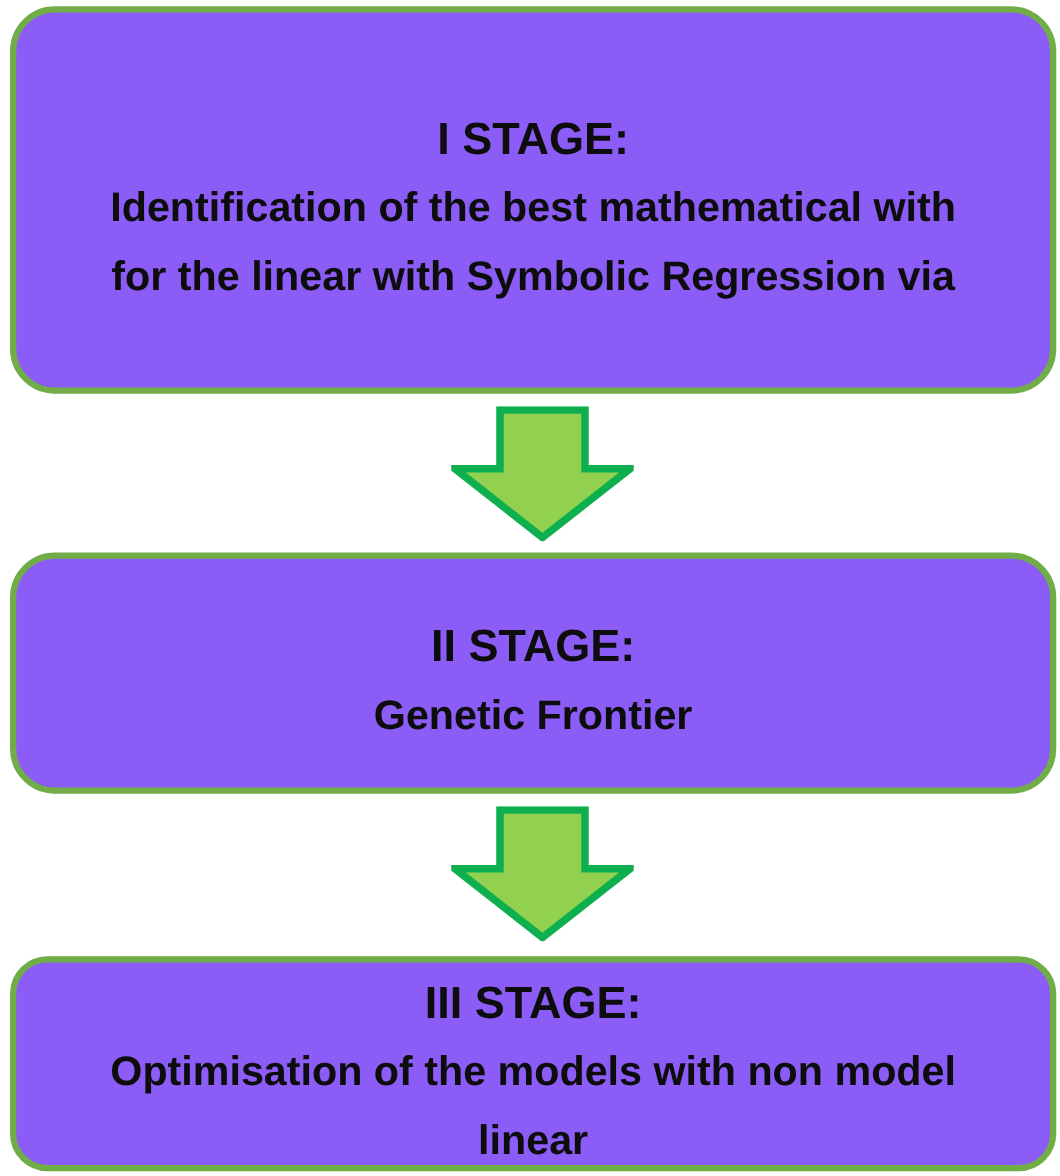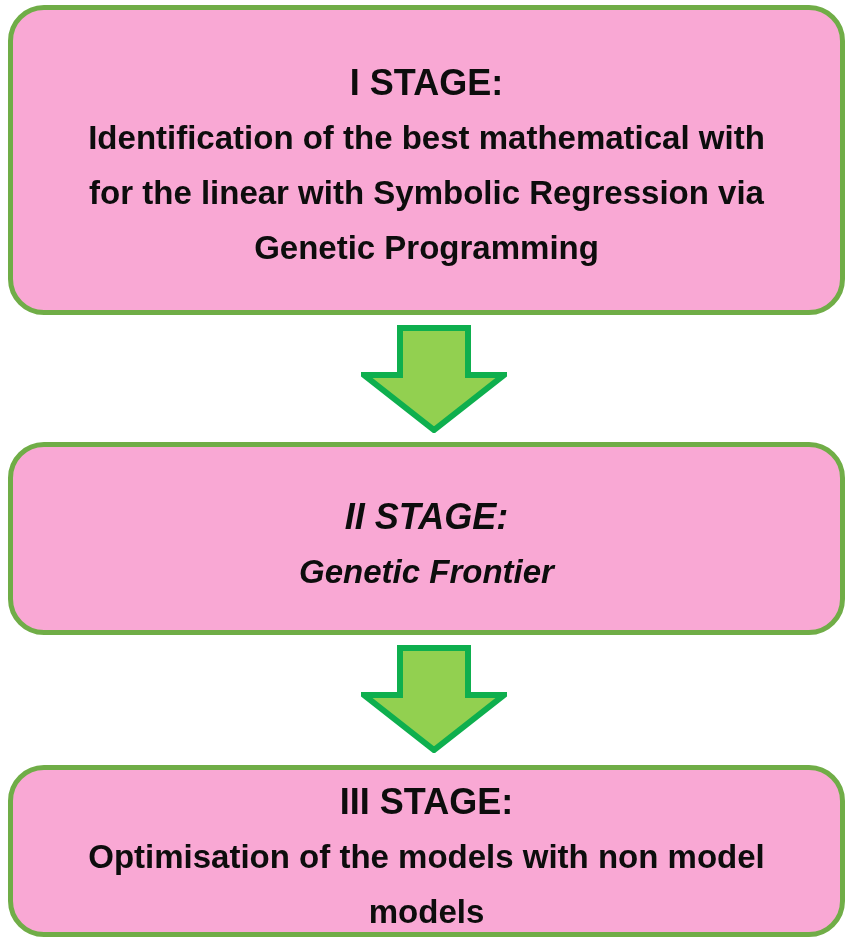--- a/index.html
+++ b/index.html
@@ -15,63 +15,62 @@
     font-family: "Liberation Sans", sans-serif;
     font-weight: bold;
     color: #0d0d0d;
     overflow: hidden;
   }
   .stage-box {
     position: absolute;
     left: 8px;
     width: 837px;
     box-sizing: border-box;
-    background: #f9a8d4;
+    background: #8b5cf6;
     border: 5px solid #70AD47;
     border-radius: 36px;
     display: flex;
     flex-direction: column;
     justify-content: center;
     align-items: center;
     text-align: center;
     padding: 10px 20px 0 20px;
   }
   .stage-box .heading {
     font-size: 36px;
     line-height: 55px;
     white-space: nowrap;
   }
   .stage-box .line {
     font-size: 33px;
     line-height: 55px;
     white-space: nowrap;
   }
   #stage-1 { top: 5px;   height: 310px; }
-  #stage-2 { top: 442px; height: 193px; font-style: italic; }
-  #stage-3 { top: 765px; height: 172px; }
+  #stage-2 { top: 442px; height: 193px; }
+  #stage-3 { top: 765px; height: 172px; border-radius: 30px; }
   .arrow {
     position: absolute;
     left: 361px;
     width: 146px;
     height: 108px;
   }
   #arrow-1 { top: 325px; }
   #arrow-2 { top: 645px; }
   .arrow svg { display: block; width: 100%; height: 100%; }
 </style>
 </head>
 <body>
 
 <div class="canvas">
 
   <div class="stage-box" id="stage-1">
     <div class="heading">I STAGE:</div>
     <div class="line">Identification of the best mathematical with</div>
     <div class="line">for the linear with Symbolic Regression via</div>
-    <div class="line">Genetic Programming</div>
   </div>
 
   <div class="arrow" id="arrow-1">
     <svg viewBox="0 0 146 108" xmlns="http://www.w3.org/2000/svg">
       <polygon points="39,3 107,3 107,50 143,50 73,105 3,50 39,50" fill="#92D050" stroke="#0EAF4E" stroke-width="6" stroke-linejoin="miter"></polygon>
     </svg>
   </div>
 
   <div class="stage-box" id="stage-2">
     <div class="heading">II STAGE:</div>
@@ -80,16 +79,16 @@
 
   <div class="arrow" id="arrow-2">
     <svg viewBox="0 0 146 108" xmlns="http://www.w3.org/2000/svg">
       <polygon points="39,3 107,3 107,50 143,50 73,105 3,50 39,50" fill="#92D050" stroke="#0EAF4E" stroke-width="6" stroke-linejoin="miter"></polygon>
     </svg>
   </div>
 
   <div class="stage-box" id="stage-3">
     <div class="heading">III STAGE:</div>
     <div class="line">Optimisation of the models with non model</div>
-    <div class="line">models</div>
+    <div class="line">linear</div>
   </div>
 
 </div>
 
 </body></html>

